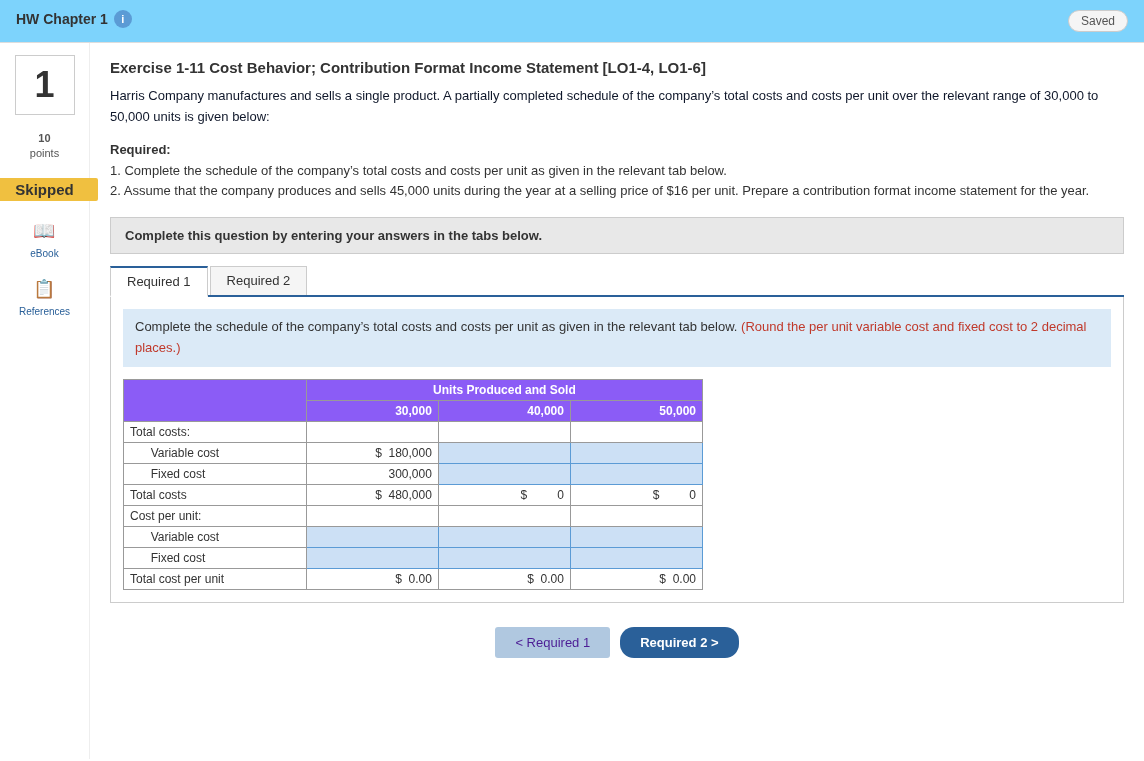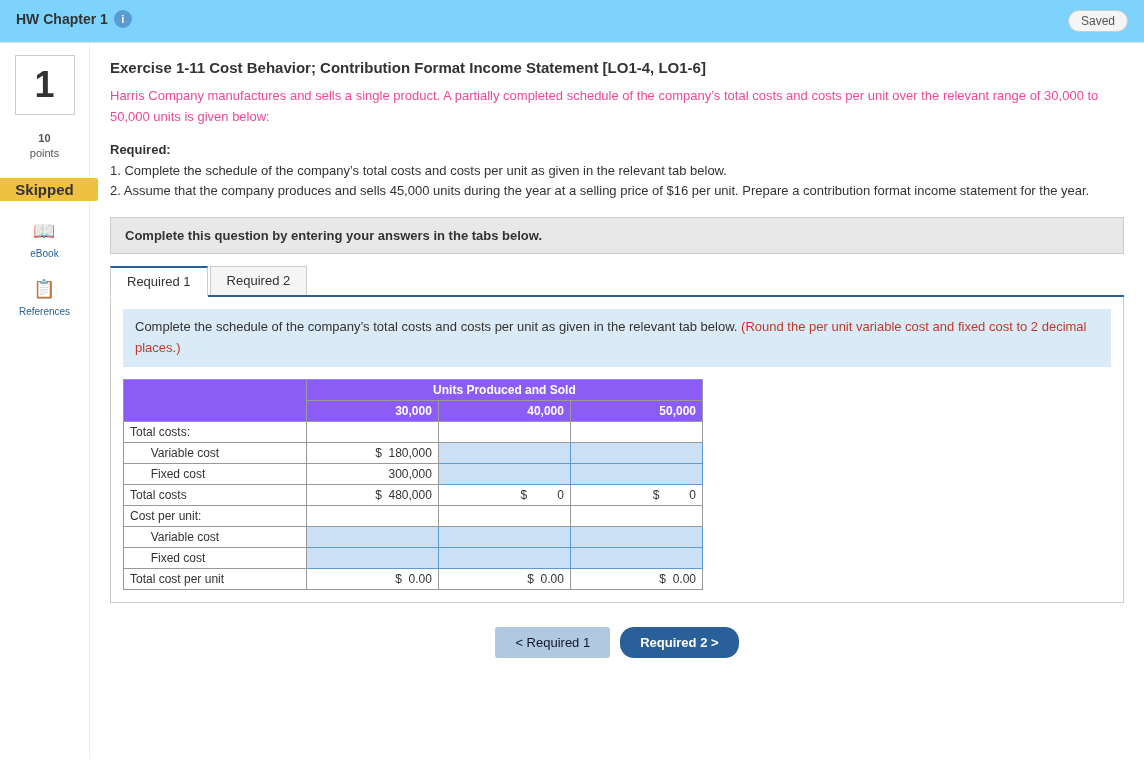--- a/index.html
+++ b/index.html
@@ -41,21 +41,21 @@
       cursor: pointer; color: #2a6099; font-size: 10px;
     }
     .sidebar-icon-btn .icon-box {
       width: 28px; height: 28px; display: flex; align-items: center; justify-content: center;
       font-size: 18px;
     }
 
     .content { flex: 1; padding: 16px 20px; }
 
     .exercise-title { font-size: 15px; font-weight: bold; margin-bottom: 10px; }
-    .exercise-body { font-size: 13px; line-height: 1.6; margin-bottom: 14px; color: #ec4899; }
+    .exercise-body { font-size: 13px; line-height: 1.6; margin-bottom: 14px; color: #0f172a; }
 
     .required-label { font-weight: bold; margin-bottom: 4px; }
     .required-body { font-size: 13px; line-height: 1.6; }
 
     .tabs-instruction {
       background: #e8e8e8; border: 1px solid #ccc; padding: 10px 14px;
       margin-bottom: 0; font-size: 13px; font-weight: bold;
     }
 
     .tabs-row {
@@ -100,21 +100,21 @@
     }
     .data-table .blue-input-cell input {
       background: #cce0f5;
     }
 
     .bottom-nav {
       display: flex; justify-content: center; gap: 10px;
       padding: 16px; margin-top: 8px;
     }
     .btn-prev {
-      background: #b0c8e0; color: #0f172a; border: none; padding: 8px 20px;
+      background: #b0c8e0; color: #4c1d95; border: none; padding: 8px 20px;
       font-size: 13px; cursor: pointer; border-radius: 3px;
     }
     .btn-next {
       background: #2a6099; color: #fff; border: none; padding: 8px 20px;
       font-size: 13px; cursor: pointer; border-radius: 14px; font-weight: bold;
     }
   </style>
 </head>
 <body>
 

